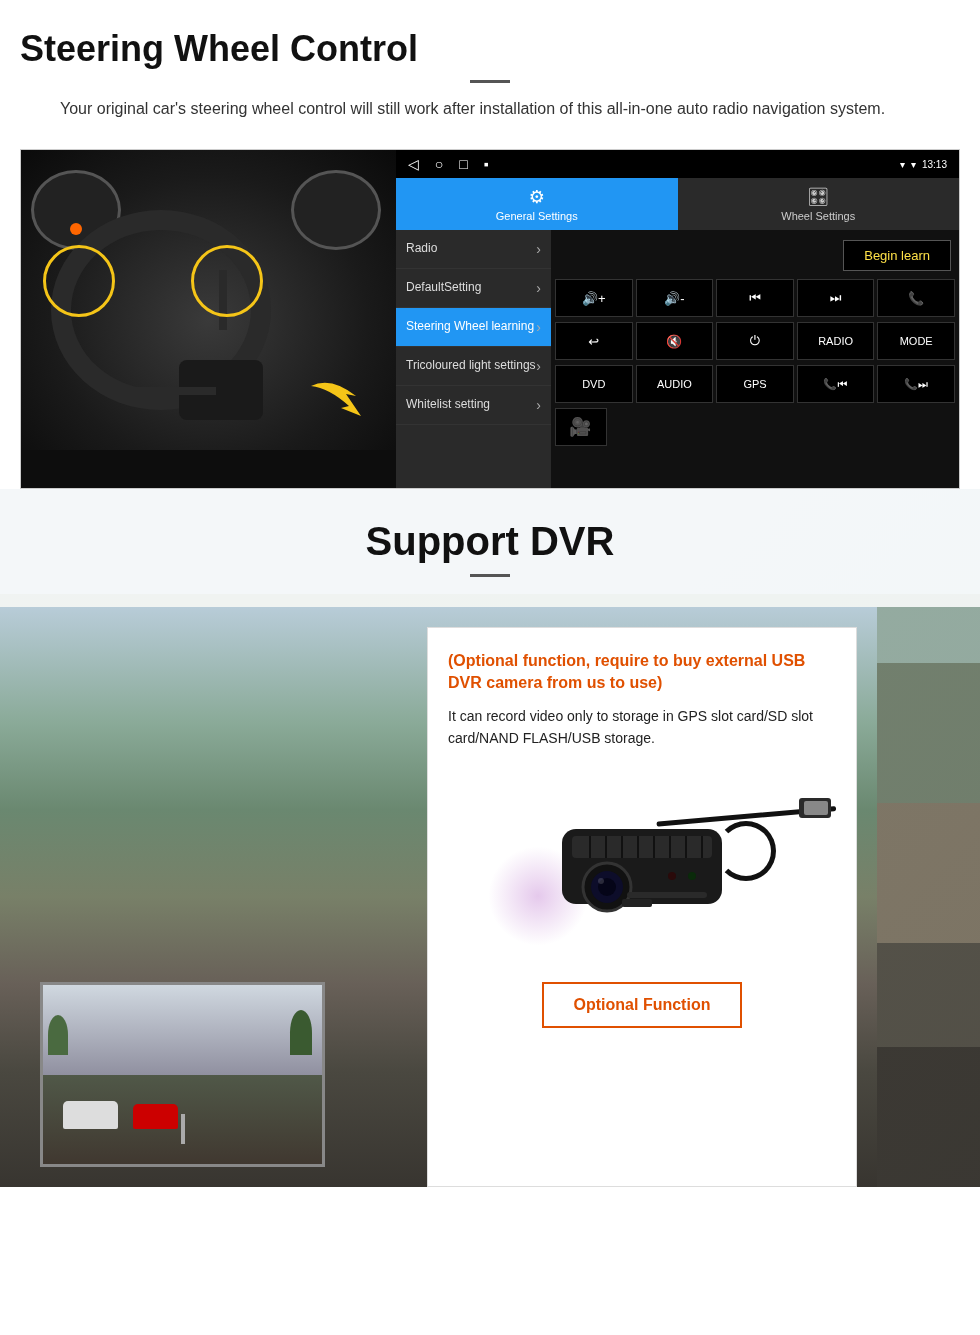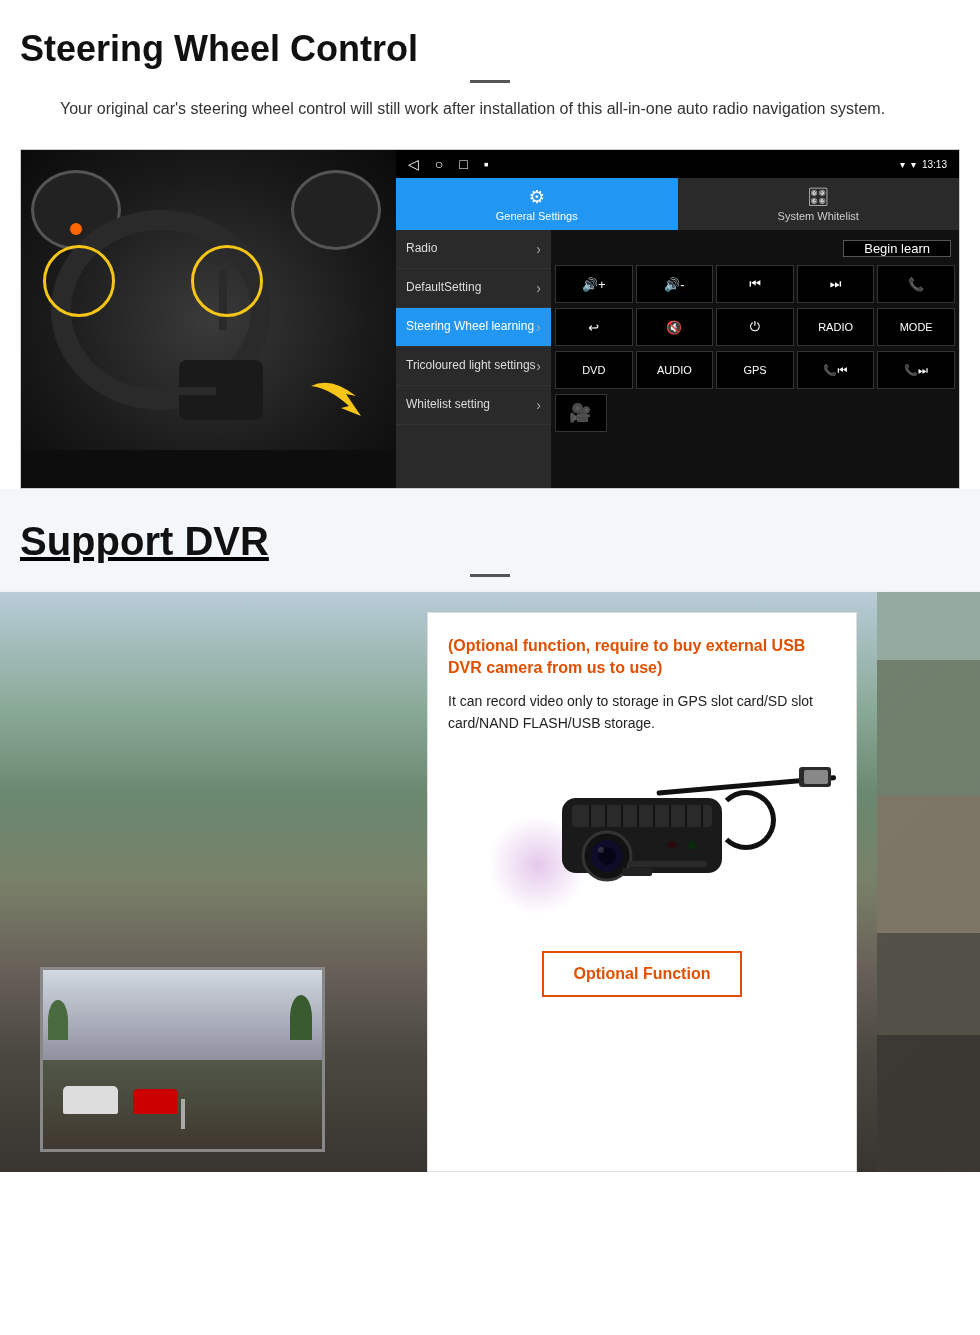--- a/index.html
+++ b/index.html
@@ -143,22 +143,22 @@
       padding: 4px;
     }
     .begin-learn-row {
       display: flex;
       justify-content: flex-end;
       padding: 6px 4px;
     }
     .begin-learn-btn {
       background: #000;
       border: 1px solid #555;
-      color: #ffffff;
-      padding: 0 20px;
+      color: #fde047;
+      padding: 7px 20px;
       font-size: 13px;
       cursor: pointer;
     }
     .control-grid {
       display: grid;
       grid-template-columns: repeat(5, 1fr);
       gap: 3px;
     }
     .ctrl-btn {
       background: #000;
@@ -204,24 +204,23 @@
     }
     .dvr-bg {
       position: absolute;
       top: 0; left: 0; right: 0; bottom: 0;
       background: linear-gradient(135deg, #e8e0d5 0%, #d4ccbe 30%, #b8b0a0 60%, #9a9080 100%);
       z-index: 0;
     }
     .dvr-title-area {
       position: relative;
       z-index: 2;
-      text-align: left;
-      padding: 30px 20px 15px;
+      text-align: center;
+      padding: 30px 20px 30px;
       background: rgba(255,255,255,0.85);
-      text-decoration: underline;
     }
     .dvr-title {
       font-size: 40px;
       font-weight: 900;
       color: #111;
     }
     .dvr-title-divider {
       width: 40px;
       height: 3px;
       background: #555;
@@ -291,20 +290,21 @@
       color: #e05000;
       font-size: 16px;
       font-weight: bold;
       line-height: 1.4;
       margin-bottom: 10px;
     }
     .dvr-desc-text {
       color: #222;
       font-size: 14px;
       line-height: 1.6;
+      margin-bottom: 16px;
     }
     
     .dvr-camera-img {
       width: 100%;
       height: 200px;
       position: relative;
       display: flex;
       align-items: center;
       justify-content: center;
       margin-bottom: 16px;
@@ -497,21 +497,21 @@
         </div>
       </div>
 
       <div class="android-tabs">
         <div class="tab-active">
           <span class="tab-icon">⚙</span>
           <span>General Settings</span>
         </div>
         <div class="tab-inactive">
           <span class="tab-icon">🎛</span>
-          <span>System Whitelist</span>
+          <span>Wheel Settings</span>
         </div>
       </div>
 
       <div class="android-content">
 
         <div class="left-menu">
           <div class="menu-item">
             <span class="menu-item-text">Radio</span>
             <span class="menu-arrow">›</span>
           </div>

